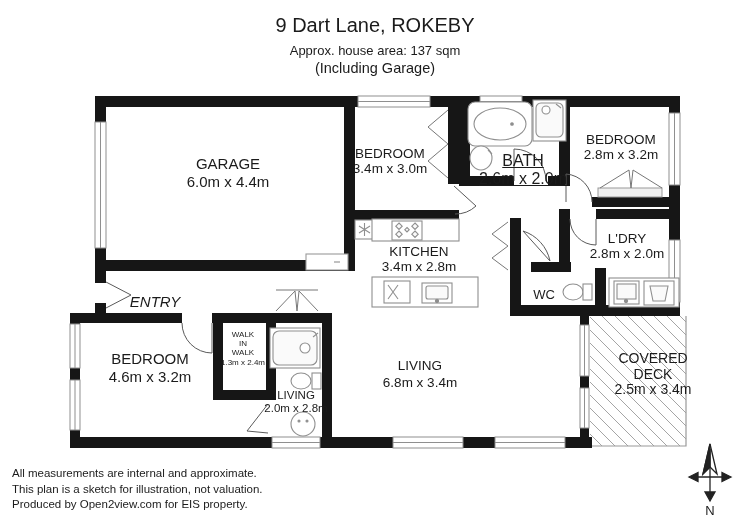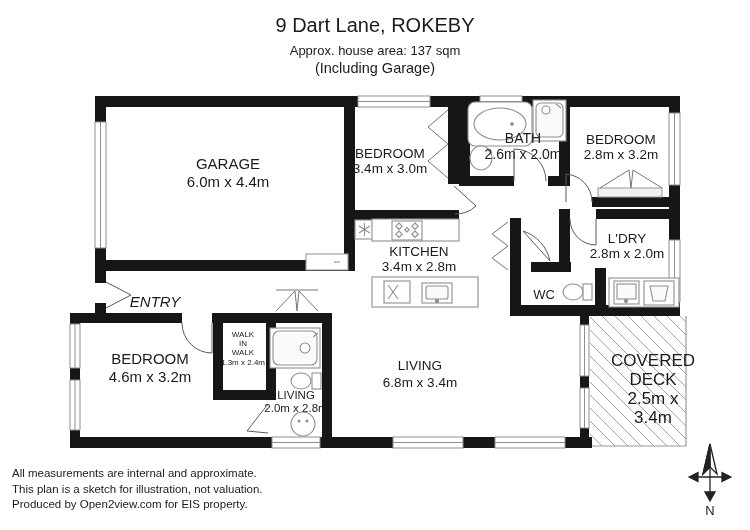--- a/index.html
+++ b/index.html
@@ -8,32 +8,32 @@
   .hdr{position:absolute;left:0;right:0;text-align:center;}
   .title{top:14px;font-size:20px;}
   .sub1{top:43px;font-size:13px;}
   .sub2{top:60px;font-size:14.5px;}
   svg.plan{position:absolute;left:0;top:0;}
   .lbl{position:absolute;transform:translateX(-50%);text-align:center;line-height:1.12;
        white-space:nowrap;color:#1b1b1b;}
   .lbl .dims{display:block;}
   .l-garage{left:228px;top:155px;font-size:15px;line-height:1.22;}
   .l-bedmid{left:390px;top:146px;font-size:13.5px;}
-  .l-bath{left:523px;top:131px;font-size:14px;}
+  .l-bath{left:523px;top:152px;font-size:16px;text-decoration:underline;}
   .l-bedright{left:621px;top:132px;font-size:13.5px;}
   .l-laundry{left:627px;top:231px;font-size:13.5px;}
   .l-kitchen{left:419px;top:244px;font-size:13.5px;}
   .l-wc{left:544px;top:288px;font-size:13px;}
   .l-entry{left:155px;top:294px;font-size:15px;font-style:italic;}
   .l-bedmain{left:150px;top:350px;font-size:15px;line-height:1.22;}
   .l-wir{left:243px;top:330px;font-size:8.5px;line-height:1.15;}
   .l-wir .dims{font-size:8px;}
   .l-ensuite{left:296px;top:389px;font-size:11.5px;}
   .l-living{left:420px;top:358px;font-size:13.5px;line-height:1.25;}
-  .l-deck{left:632px;top:351px;font-size:17px;line-height:1.12;white-space:normal;width:86px;padding-left:42px;}
+  .l-deck{left:632px;top:351px;font-size:14px;line-height:1.12;white-space:normal;width:86px;padding-left:42px;}
   .footer{position:absolute;left:12px;top:466px;font-size:11.5px;line-height:15.5px;}
   .north{position:absolute;left:710px;top:503px;transform:translateX(-50%);font-size:13px;}
 </style>
 </head>
 <body>
 
 <div class="page">
 
   <div class="hdr title">9 Dart Lane, ROKEBY</div>
   <div class="hdr sub1">Approx. house area: 137 sqm</div>

